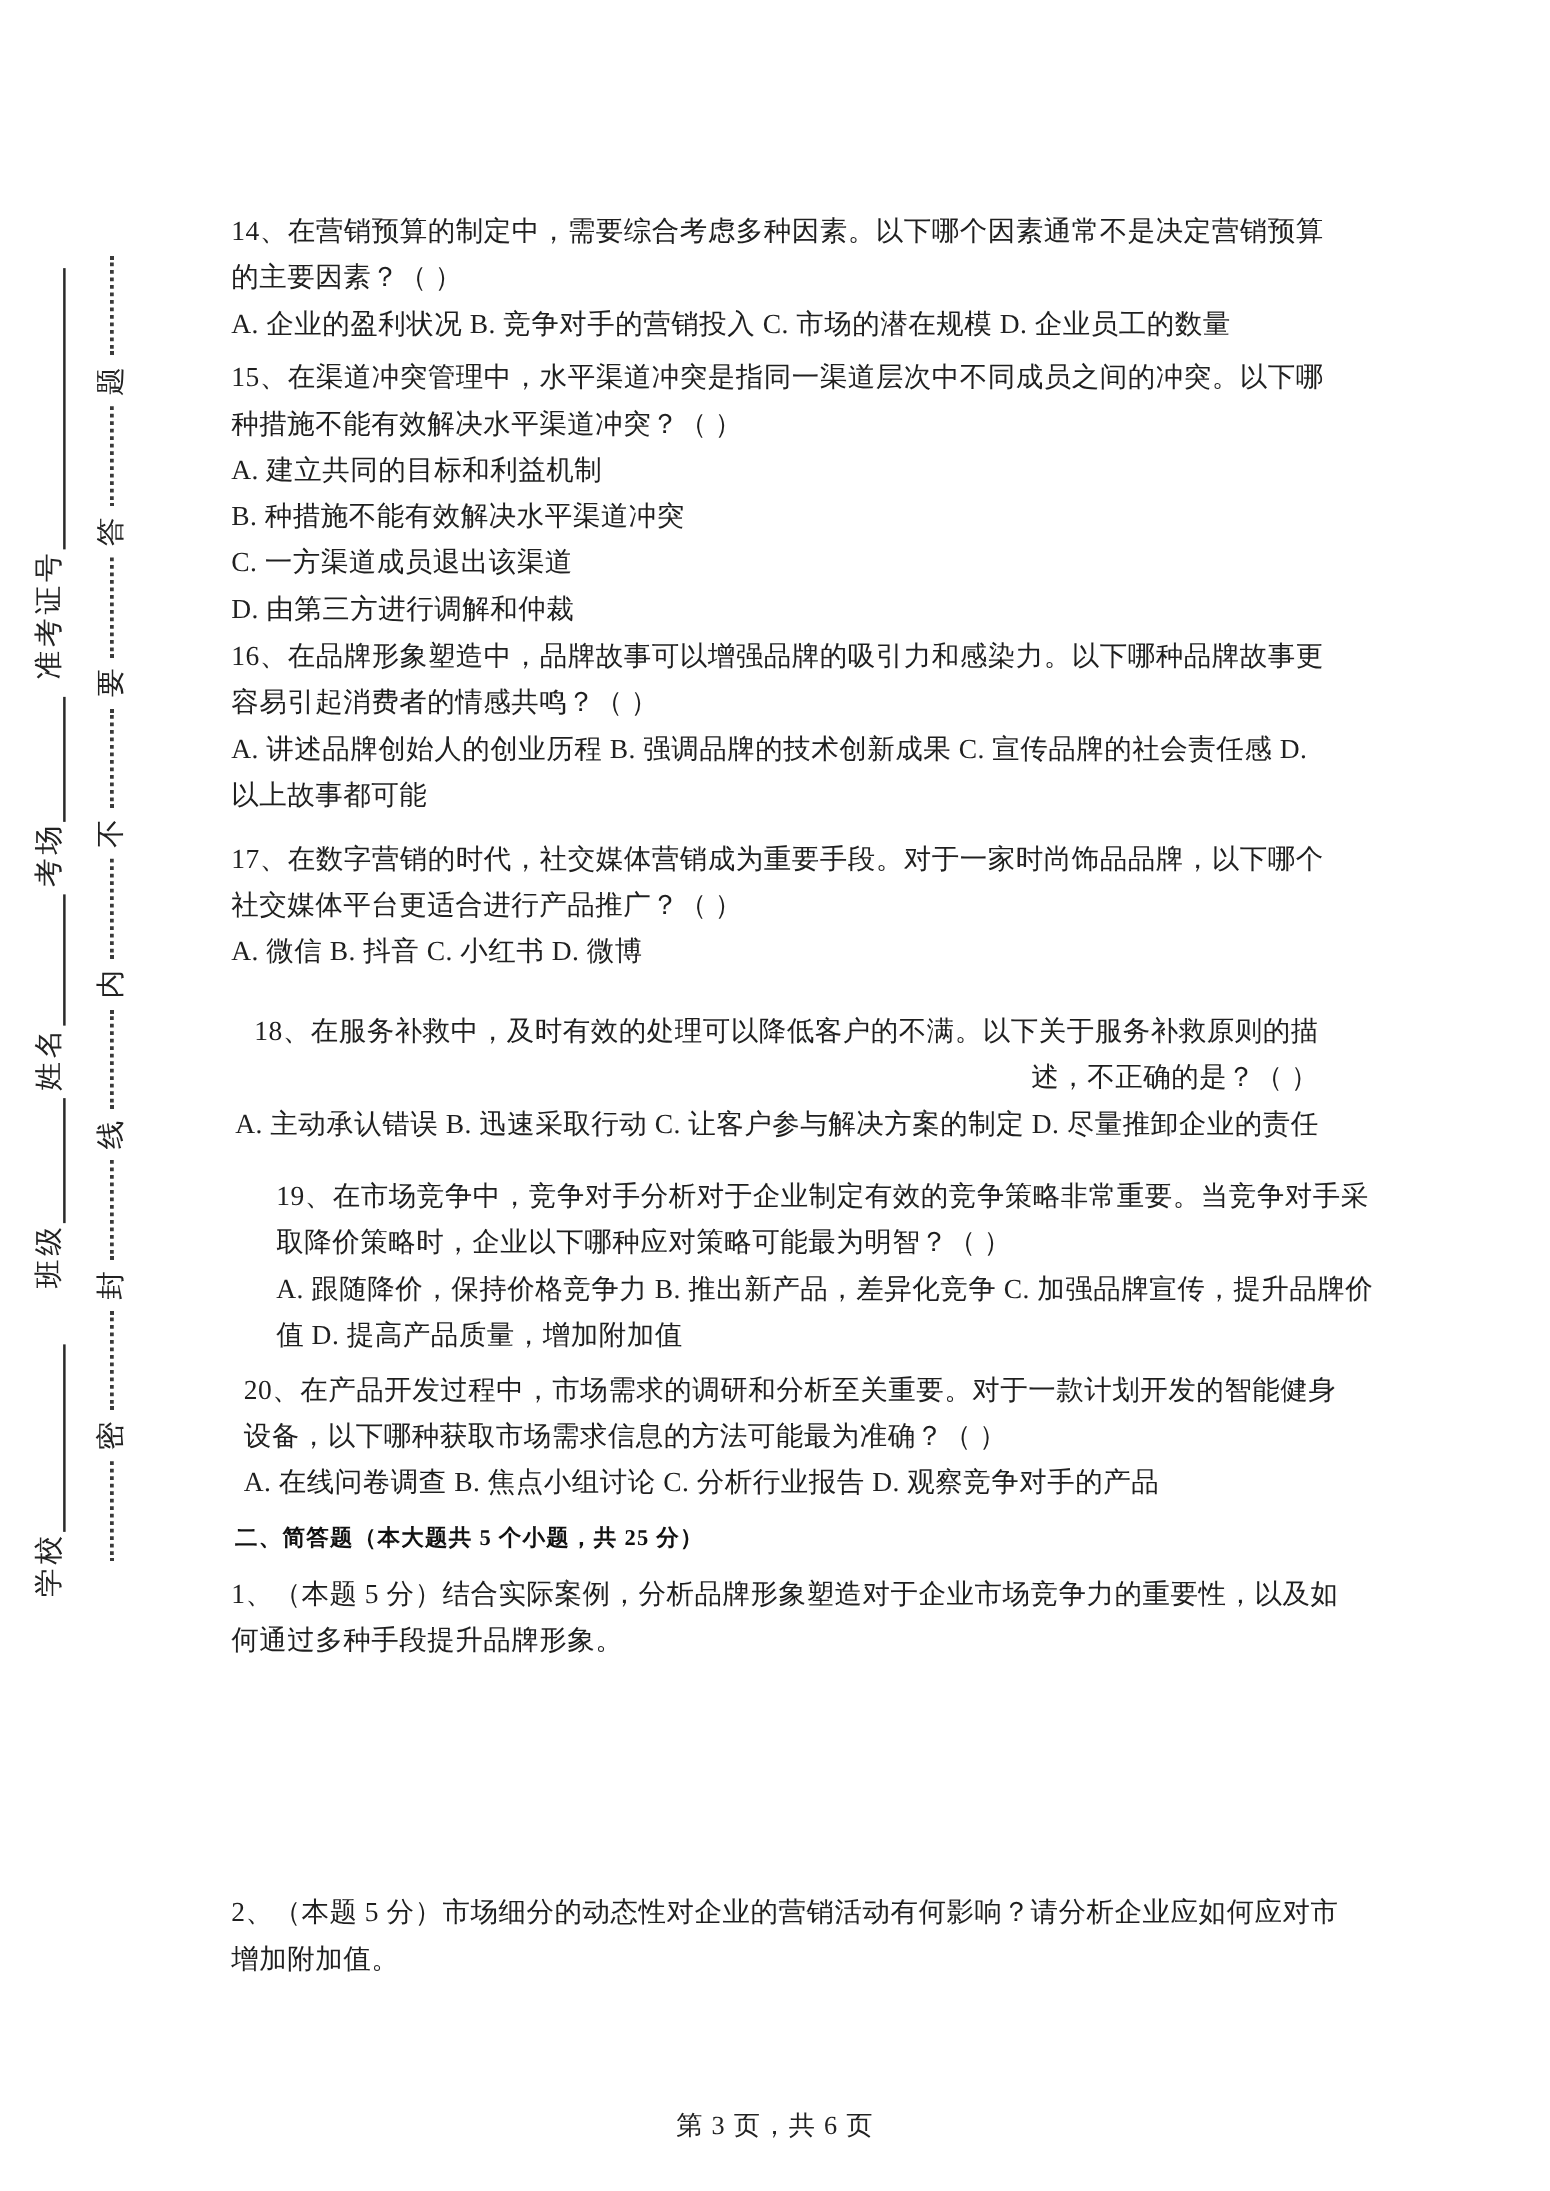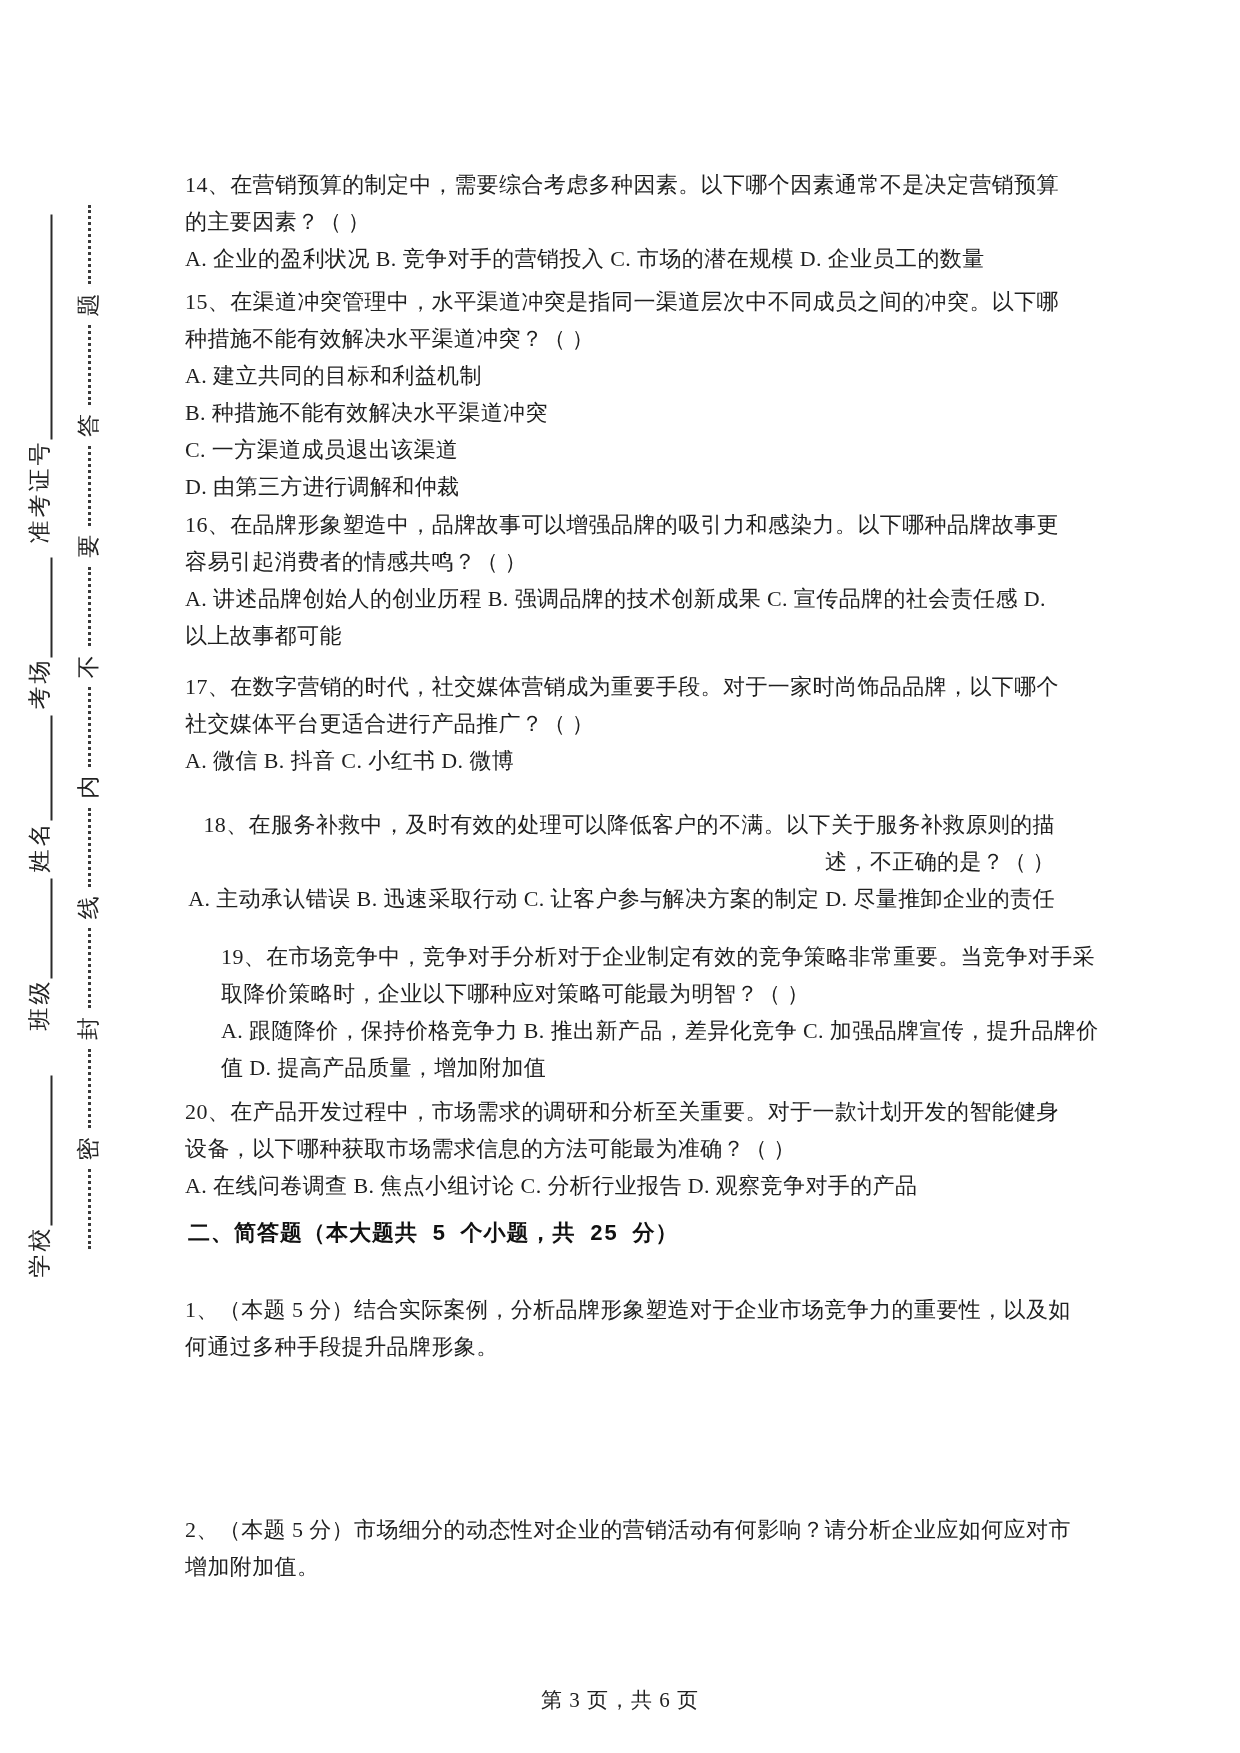--- a/index.html
+++ b/index.html
@@ -63,24 +63,24 @@
   }
   .qline{
     font-size:22px;
     line-height:37px;
     letter-spacing:0.4px;
     white-space:nowrap;
   }
   .section-title{
     position:absolute;
     left:188px;top:1218px;
-    font-size:22px;
+    font-size:18px;
     font-weight:bold;
     letter-spacing:1px;
-    font-family:Liberation Mono, monospace;
+    font-family:Liberation Serif, serif;
     color:#111;
     white-space:nowrap;
   }
   .footer{
     position:absolute;
     left:0;right:0;top:1686px;
     text-align:center;
     font-size:21px;
     letter-spacing:1px;
     color:#222;
@@ -153,30 +153,30 @@
         <div class="qline">18、在服务补救中，及时有效的处理可以降低客户的不满。以下关于服务补救原则的描</div>
         <div class="qline">述，不正确的是？（ ）</div>
         <div class="qline">A.  主动承认错误  B.  迅速采取行动  C.  让客户参与解决方案的制定  D.  尽量推卸企业的责任</div>
       </div>
       <div class="qblock" style="top: 938px; margin-left: 36px;">
         <div class="qline">19、在市场竞争中，竞争对手分析对于企业制定有效的竞争策略非常重要。当竞争对手采</div>
         <div class="qline">取降价策略时，企业以下哪种应对策略可能最为明智？（ ）</div>
         <div class="qline">A.  跟随降价，保持价格竞争力 B.  推出新产品，差异化竞争 C.  加强品牌宣传，提升品牌价</div>
         <div class="qline">值  D.  提高产品质量，增加附加值</div>
       </div>
-      <div class="qblock" style="top: 1093px;">
+      <div class="qblock" style="top: 1093px; margin-left: 10px;">
         <div class="qline">20、在产品开发过程中，市场需求的调研和分析至关重要。对于一款计划开发的智能健身</div>
         <div class="qline">设备，以下哪种获取市场需求信息的方法可能最为准确？（ ）</div>
         <div class="qline">A.  在线问卷调查  B.  焦点小组讨论  C.  分析行业报告  D.  观察竞争对手的产品</div>
       </div>
     </div>
 
   <div class="section-title">二、简答题（本大题共 5 个小题，共 25 分）</div>
   <div>
-      <div class="qblock" style="top: 1291px;">
+      <div class="qblock" style="top: 1256px;">
         <div class="qline">1、（本题 5 分）结合实际案例，分析品牌形象塑造对于企业市场竞争力的重要性，以及如</div>
         <div class="qline">何通过多种手段提升品牌形象。</div>
       </div>
       <div class="qblock" style="top: 1511px;">
         <div class="qline">2、（本题 5 分）市场细分的动态性对企业的营销活动有何影响？请分析企业应如何应对市</div>
         <div class="qline">增加附加值。</div>
       </div>
     </div>
 
   <div class="footer">第 3 页，共 6 页</div>

